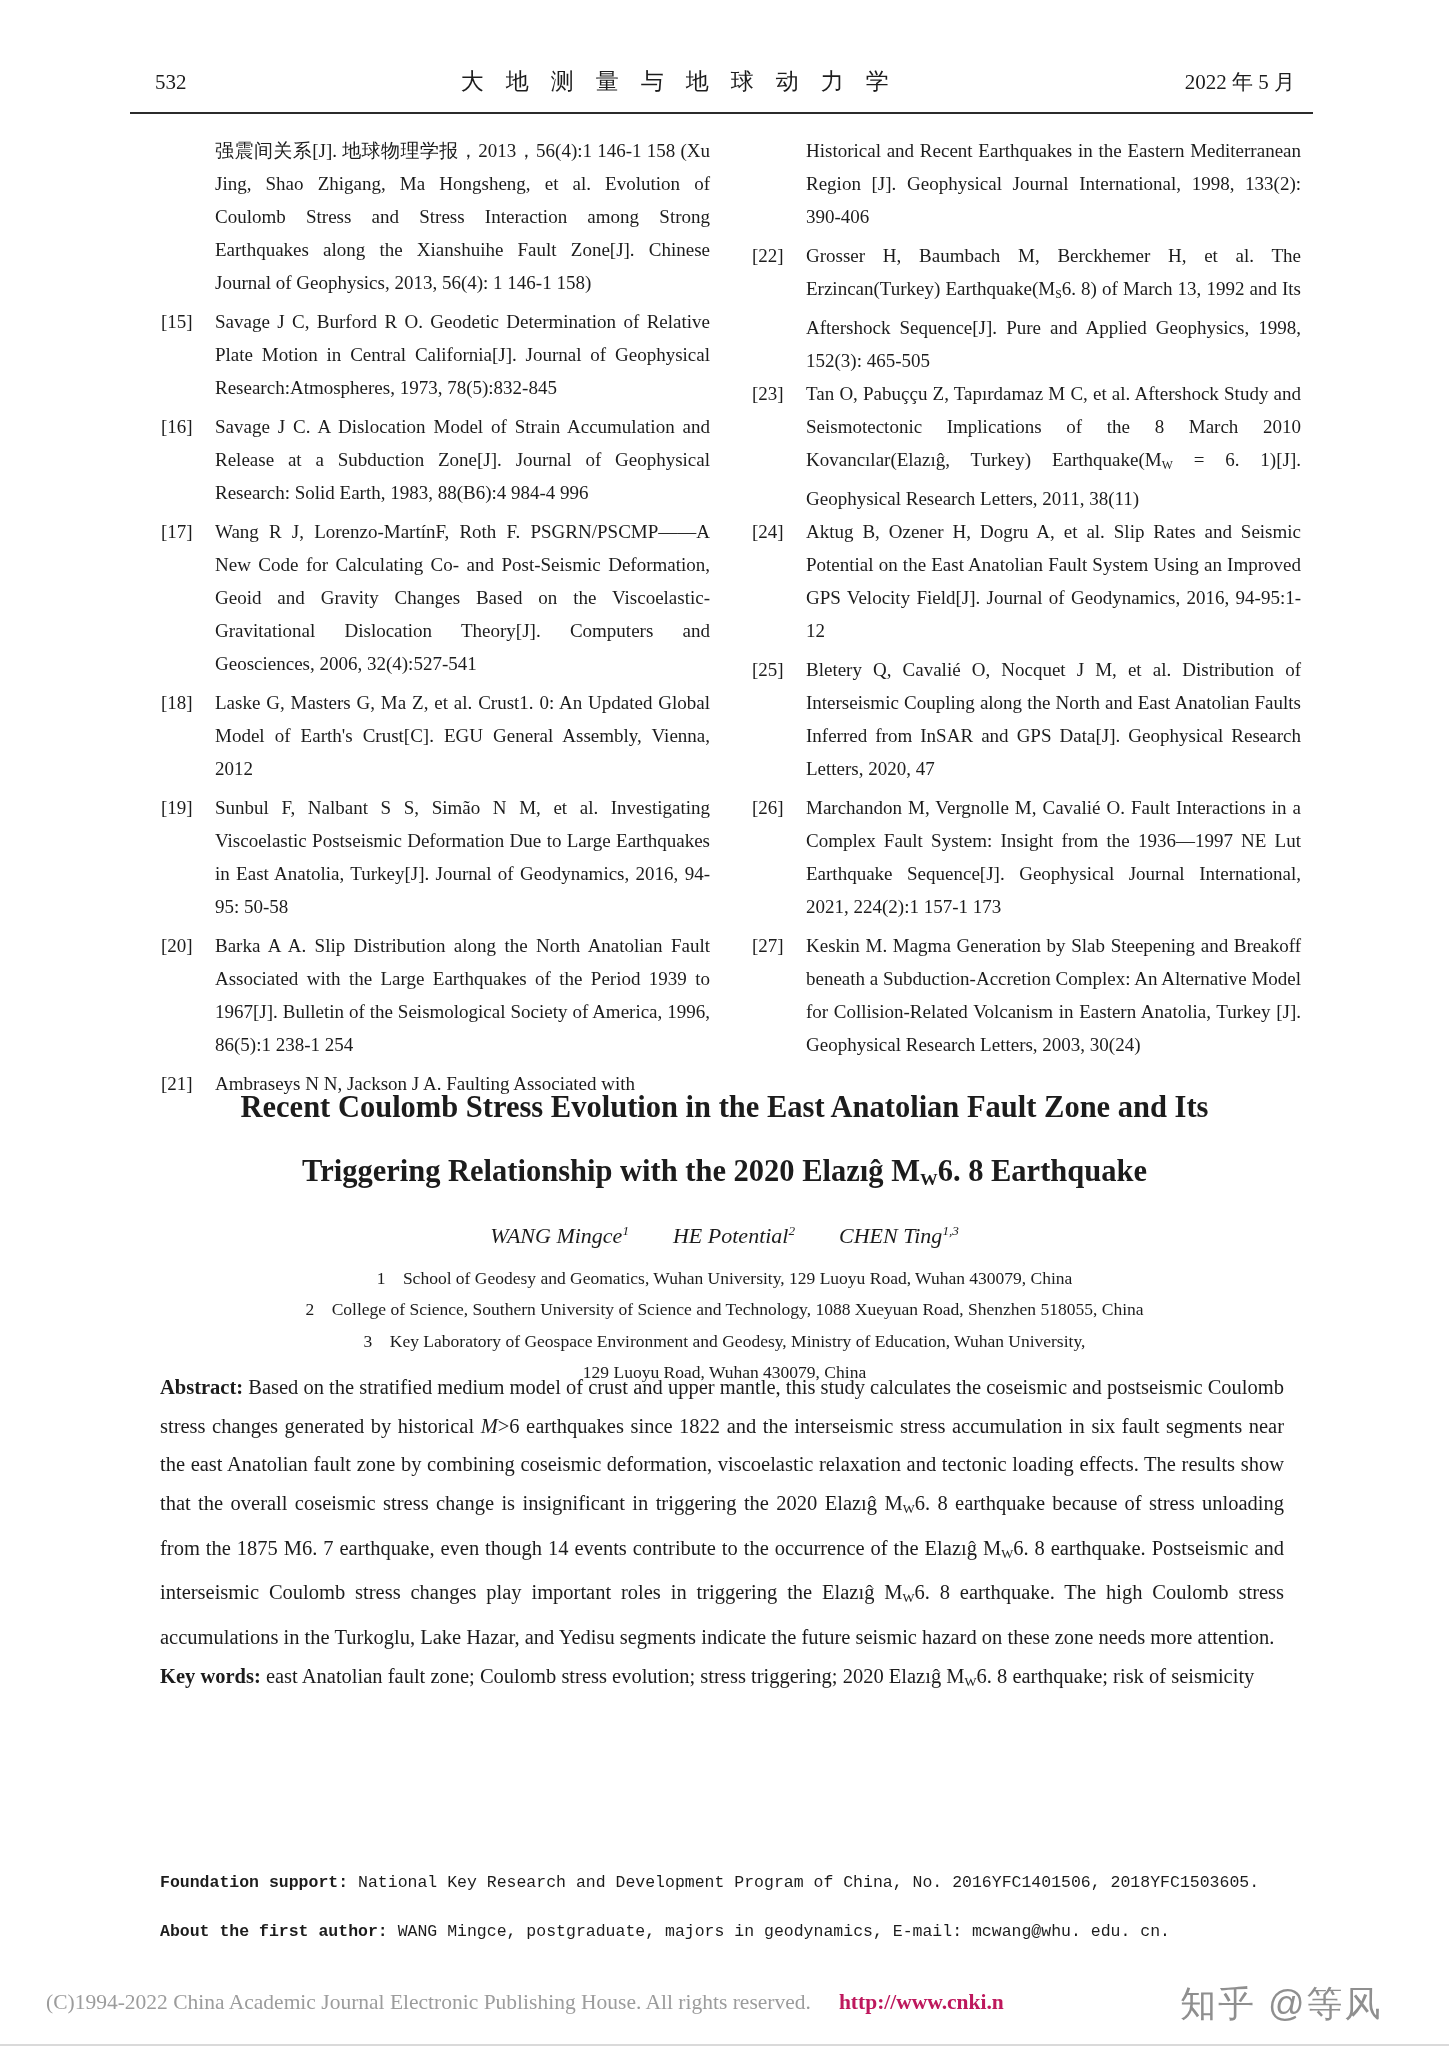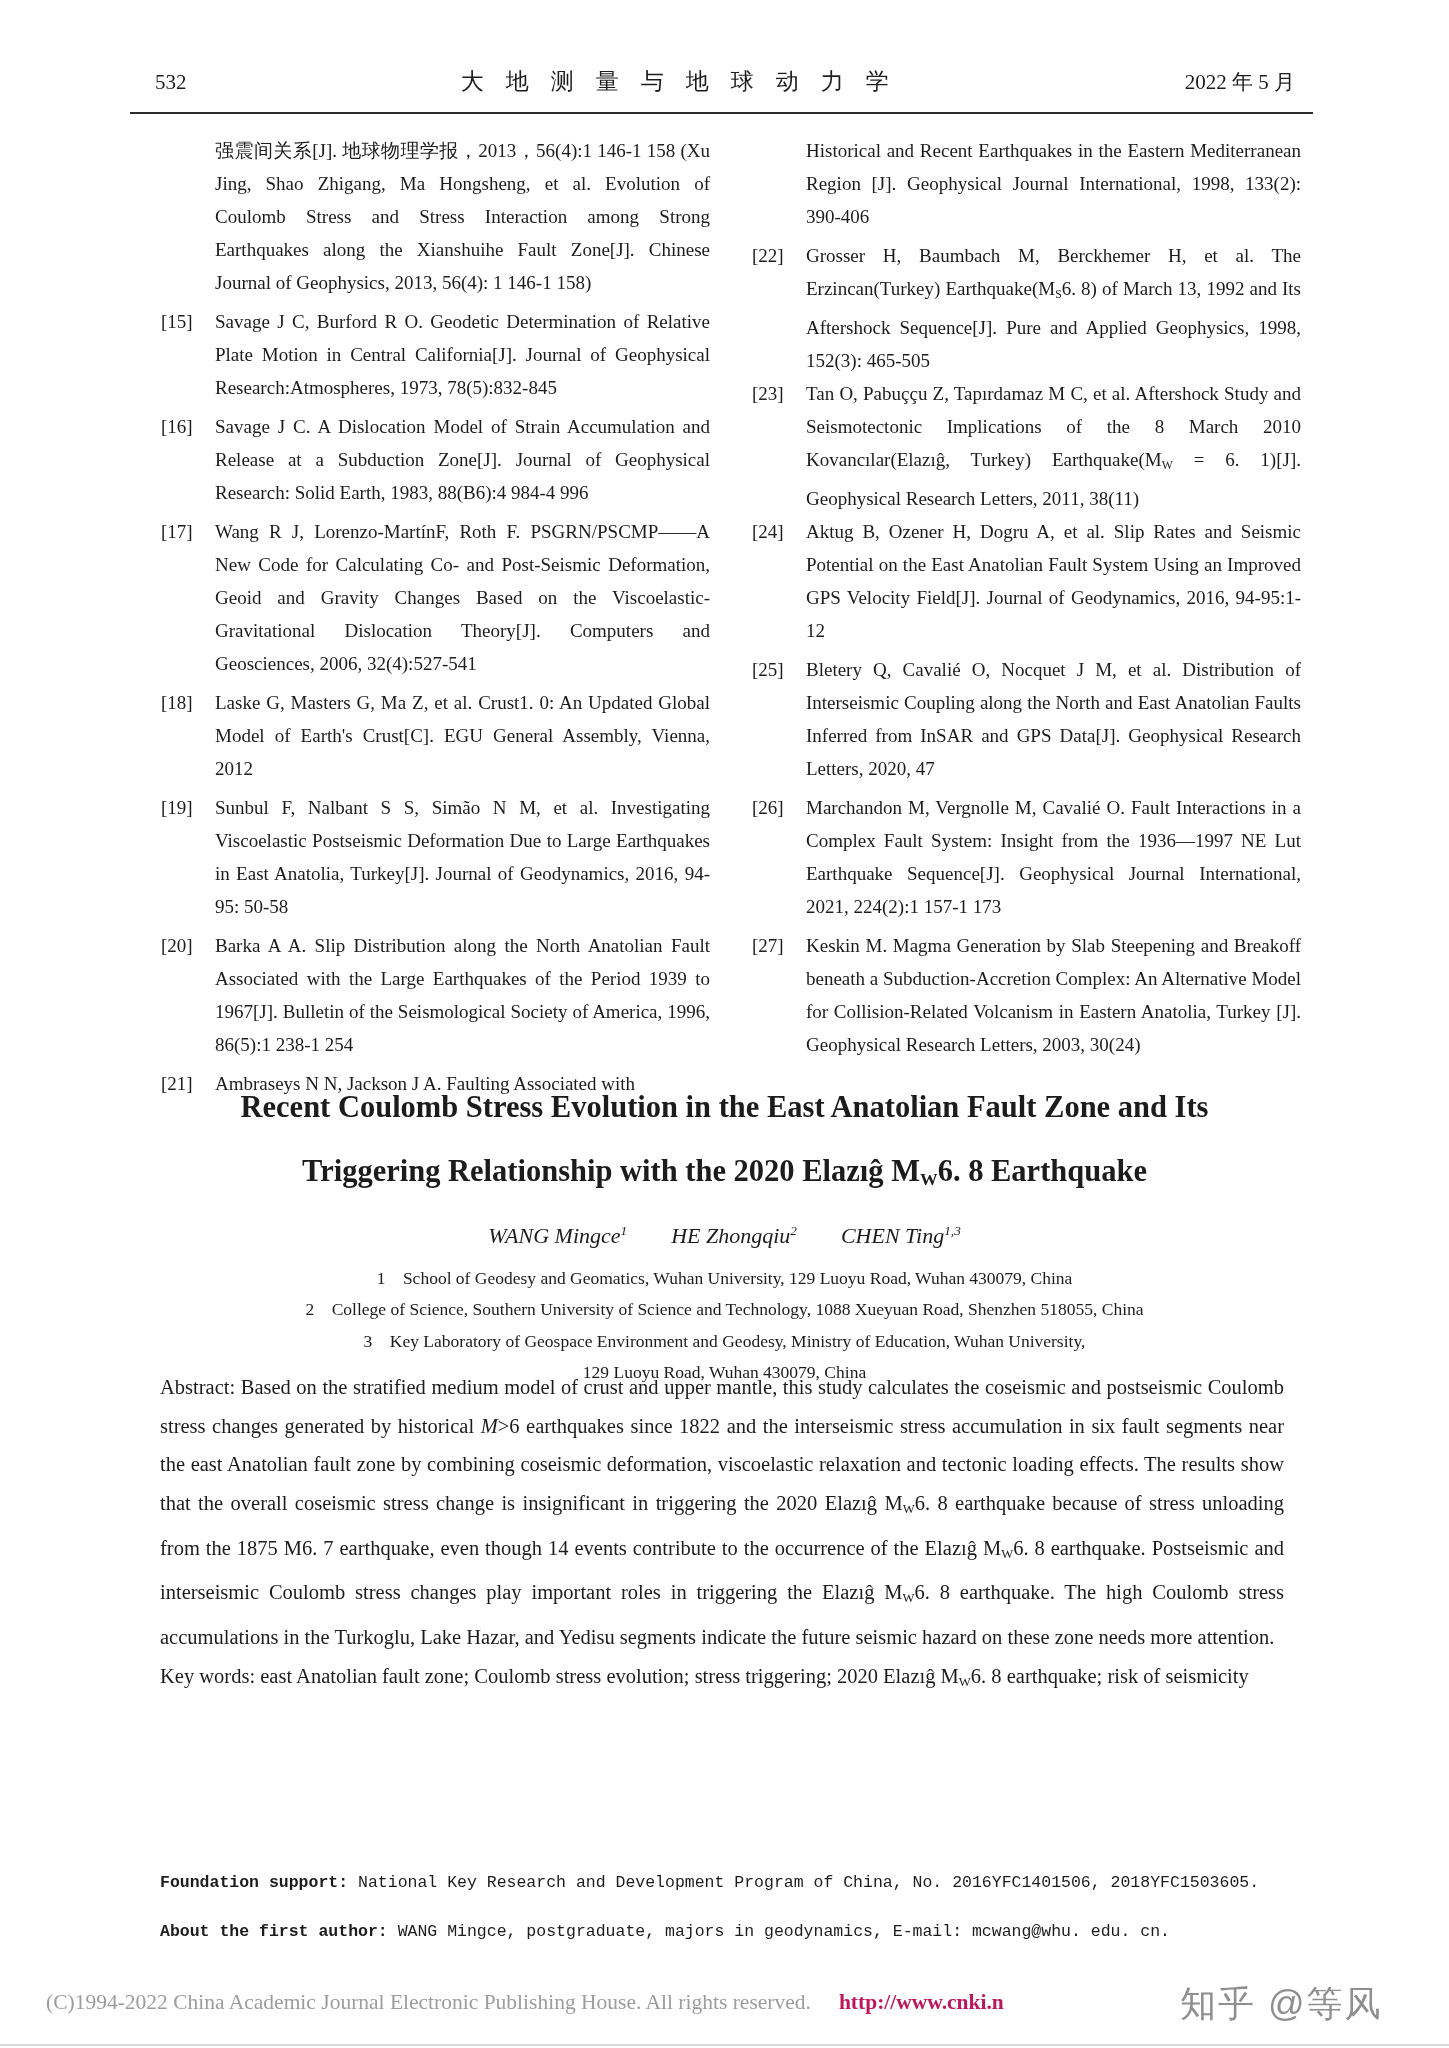--- a/index.html
+++ b/index.html
@@ -43,21 +43,21 @@
   .title-line sub { font-size: 0.58em; vertical-align: -0.2em; }
   .authors { margin-top: 12px; font-size: 22px; font-style: italic; }
   .author { margin: 0 22px; white-space: nowrap; }
   .affils { margin-top: 14px; font-size: 17.5px; line-height: 31.5px; }
 
   
   .abstract-block {
     position: absolute; top: 1368px; left: 160px; width: 1124px;
     font-size: 20.5px; line-height: 38.6px; text-align: justify;
   }
-  .para-label { font-weight: normal; }
+  .para-label { font-weight: bold; }
 
   
   .footnotes {
     position: absolute; top: 1858px; left: 160px; width: 1140px;
     font-size: 16.5px; line-height: 49px; font-family: Liberation Mono, monospace;
   }
   .fn-label { font-weight: bold; }
 
   
   .page-footer {
@@ -152,21 +152,21 @@
       <div class="ref-text"><span>Keskin M. Magma Generation by Slab Steepening and Breakoff beneath a Subduction-Accretion Complex: An Alternative Model for Collision-Related Volcanism in Eastern Anatolia, Turkey [J]. Geophysical Research Letters, 2003, 30(24)</span><sub></sub><span></span></div>
     </div>
     </div>
 </div>
 
 <div class="title-block">
   <div class="title-line">Recent Coulomb Stress Evolution in the East Anatolian Fault Zone and Its</div>
   <div class="title-line"><span>Triggering Relationship with the 2020 Elazıĝ M</span><sub>W</sub><span>6. 8 Earthquake</span></div>
   <div class="authors">
     
-  <span class="author"><span>WANG Mingce</span><sup>1</sup></span><span class="author"><span>HE Zhongqiu</span><sup>2</sup></span><span class="author"><span>CHEN Ting</span><sup>1,3</sup></span></div>
+  <span class="author"><span>WANG Mingce</span><sup>1</sup></span><span class="author"><span>HE Potential</span><sup>2</sup></span><span class="author"><span>CHEN Ting</span><sup>1,3</sup></span></div>
   <div class="affils">
 
   <div class="affil"><span>1　School of Geodesy and Geomatics, Wuhan University, 129 Luoyu Road, Wuhan 430079, China</span></div>
       <div class="affil"><span>2　College of Science, Southern University of Science and Technology, 1088 Xueyuan Road, Shenzhen 518055, China</span></div>
       <div class="affil"><span>3　Key Laboratory of Geospace Environment and Geodesy, Ministry of Education, Wuhan University,</span></div>
       <div class="affil"><span>129 Luoyu Road, Wuhan 430079, China</span></div>
     </div>
 </div>
 
 <div class="abstract-block">

